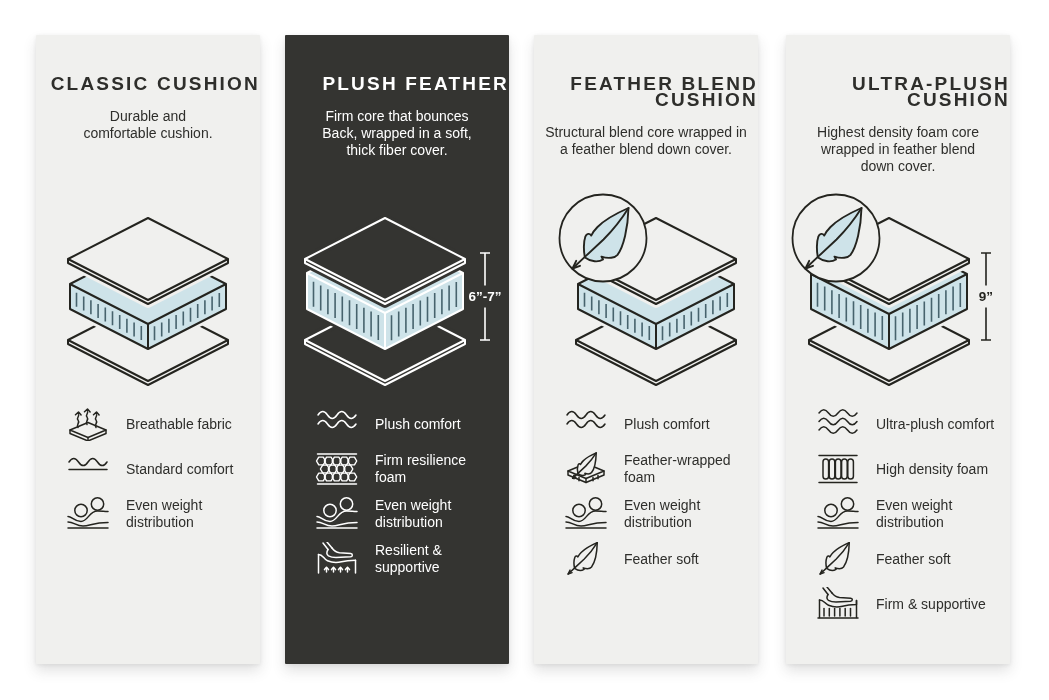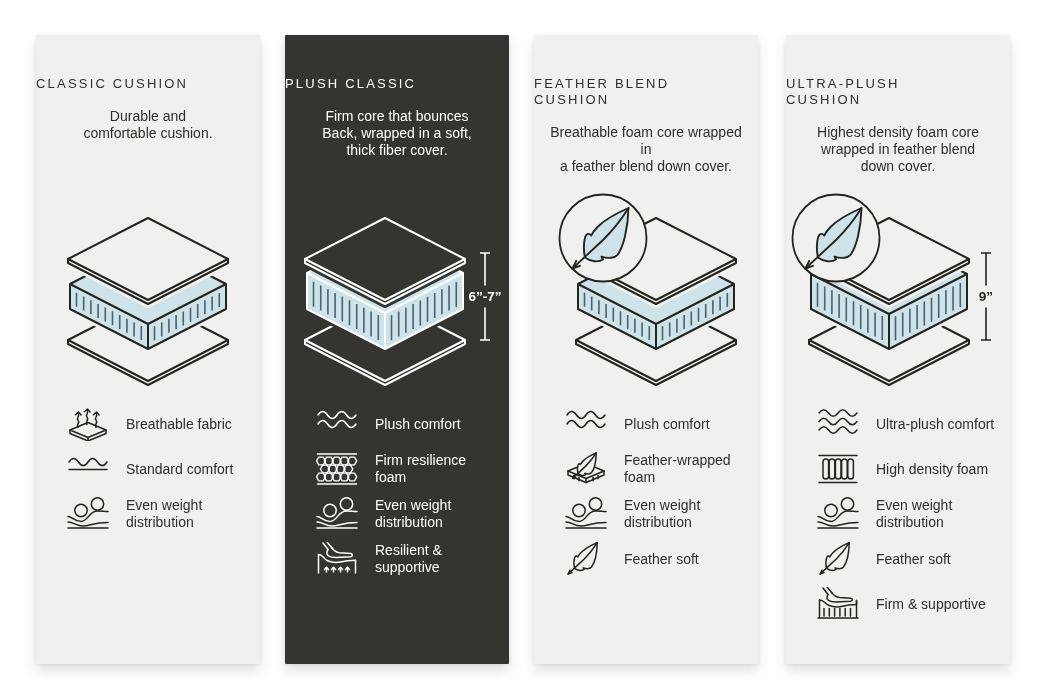--- a/index.html
+++ b/index.html
@@ -2,21 +2,21 @@
 <html><head>
 <meta charset="utf-8">
 <style>
   html,body{margin:0;padding:0;background:#ffffff;}
   .stage{position:relative;width:1049px;height:700px;background:#ffffff;overflow:hidden;
          font-family:"Liberation Sans","DejaVu Sans",sans-serif;}
   .card{position:absolute;top:35px;width:224px;height:629px;border-radius:1px;
         box-shadow:0 7px 13px rgba(60,60,60,.15), 0 1px 4px rgba(0,0,0,.07);}
   .card.light{background:#f0f0ee;color:#2e2e2b;}
   .card.dark{background:#343431;color:#ffffff;}
-  .card-title{margin:0;padding-top:41px;text-align:left;font-size:13px;font-weight:normal;
+  .card-title{margin:0;padding-top:41px;text-align:right;font-size:19px;font-weight:bold;
               letter-spacing:2.2px;line-height:16px;white-space:pre-line;color:inherit;}
   .card-desc{margin:16px 10px 0;text-align:center;font-size:14px;line-height:17px;
              white-space:pre-line;color:inherit;}
   .illus{position:absolute;left:0;top:0;width:224px;height:629px;display:block;}
   .features{position:absolute;left:0;top:372px;width:224px;margin:0;padding:0;list-style:none;}
   .feature{display:flex;align-items:center;min-height:34px;margin:0 0 11px 0;}
   .ficon{flex:0 0 44px;margin-left:30px;height:34px;}
   .ficon svg{display:block;}
   .flabel{margin-left:16px;font-size:14px;line-height:17px;white-space:pre-line;}
 </style>
@@ -84,21 +84,21 @@
          <path fill="none" stroke="#24241f" stroke-width="1.5" stroke-linecap="round" stroke-linejoin="round" d="M2,31 H42"></path>
             </svg>
           </span>
         <span class="flabel">Even weight
 distribution</span>
       </li>
     </ul>
   </section>
 
   <section class="card dark" style="left:285px">
-    <h2 class="card-title">PLUSH CLASSIC</h2>
+    <h2 class="card-title">PLUSH FEATHER</h2>
     <p class="card-desc">Firm core that bounces
 Back, wrapped in a soft,
 thick fiber cover.</p>
     <svg class="illus" viewBox="0 0 224 629">
         <g>
           <path d="M100,264 L180,305 L180,309 L100,350 L20,309 L20,305 Z" fill="#343431" stroke="#343431" stroke-width="8" stroke-linejoin="round"></path>
           <path d="M100,264 L180,305 L180,309 L100,350 L20,309 L20,305 Z" fill="none" stroke="#ffffff" stroke-width="2" stroke-linejoin="round"></path>
           <path d="M20,305 L100,346 L180,305" fill="none" stroke="#ffffff" stroke-width="2" stroke-linejoin="round"></path>
         </g>
         <g>
@@ -185,21 +185,21 @@
           </span>
         <span class="flabel">Resilient &amp;
 supportive</span>
       </li>
     </ul>
   </section>
 
   <section class="card light" style="left:534px">
     <h2 class="card-title">FEATHER BLEND
 CUSHION</h2>
-    <p class="card-desc">Breathable foam core wrapped in
+    <p class="card-desc">Structural blend core wrapped in
 a feather blend down cover.</p>
     <svg class="illus" viewBox="0 0 224 629">
         <g>
           <path d="M122,264 L202,305 L202,309 L122,350 L42,309 L42,305 Z" fill="#f0f0ee" stroke="#f0f0ee" stroke-width="8" stroke-linejoin="round"></path>
           <path d="M122,264 L202,305 L202,309 L122,350 L42,309 L42,305 Z" fill="none" stroke="#24241f" stroke-width="2" stroke-linejoin="round"></path>
           <path d="M42,305 L122,346 L202,305" fill="none" stroke="#24241f" stroke-width="2" stroke-linejoin="round"></path>
         </g>
         <g>
           <path d="M122,209 L200,249 L200,274 L122,314 L44,274 L44,249 Z" fill="#f0f0ee" stroke="#f0f0ee" stroke-width="8" stroke-linejoin="round"></path>
           <path d="M122,209 L200,249 L200,274 L122,314 L44,274 L44,249 Z" fill="#cee3e9"></path>

